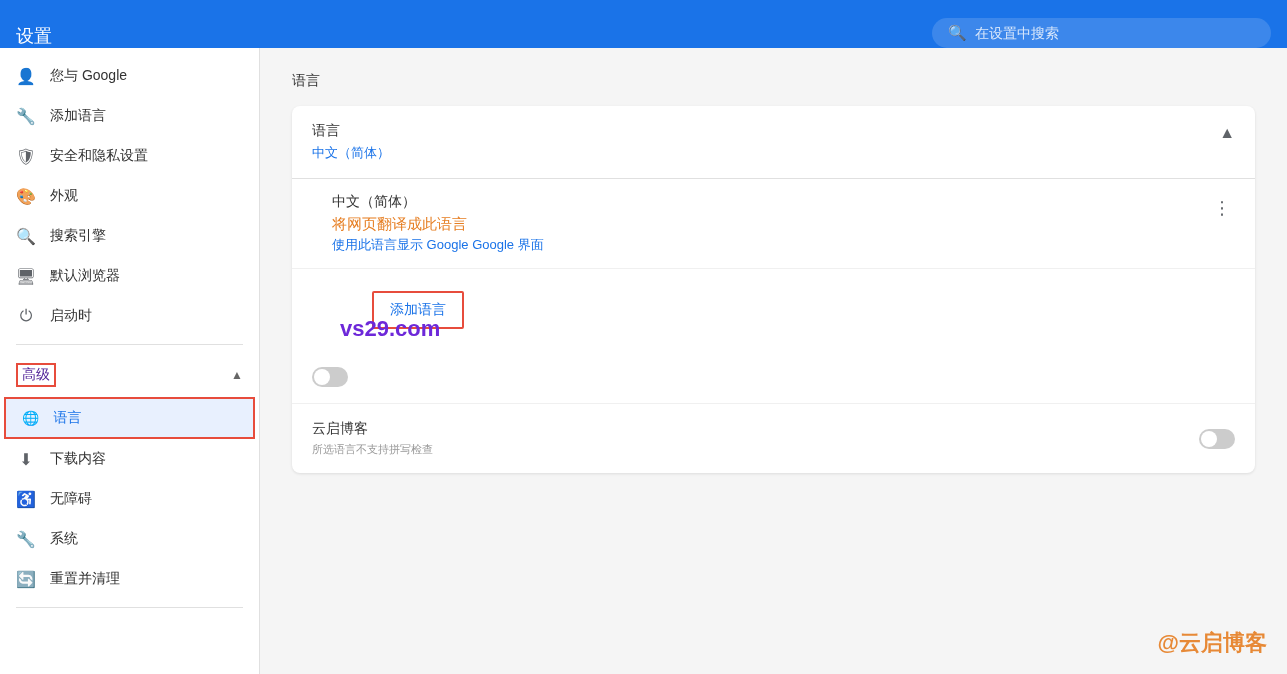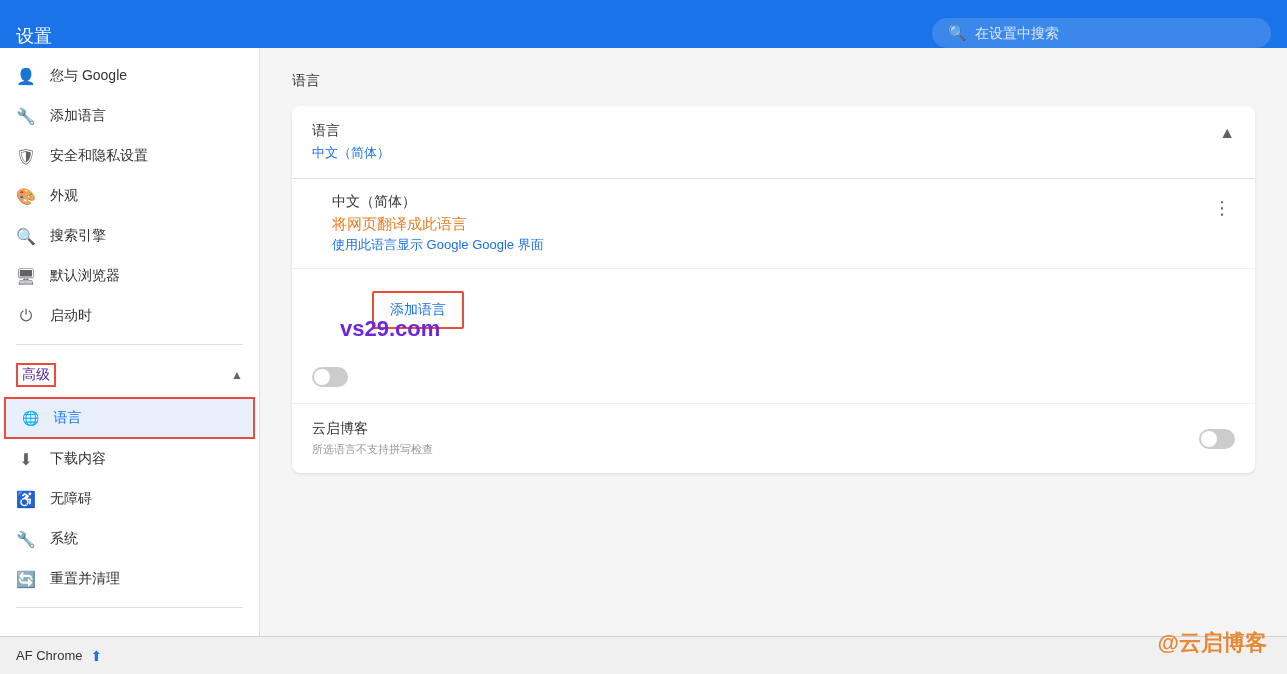--- a/index.html
+++ b/index.html
@@ -424,17 +424,13 @@
             <div class="toggle"></div>
           </div>
         </div>
       </div>
     </div>
   </div>
 
   <div class="watermark-vs">vs29.com</div>
   <div class="watermark-cloud">@云启博客</div>
 
-  <div class="bottom-bar">
-    <span class="bottom-bar-text">AF Chrome</span>
-    <span class="bottom-bar-icon">⬆</span>
-  </div>
 </div>
 
 </body></html>

